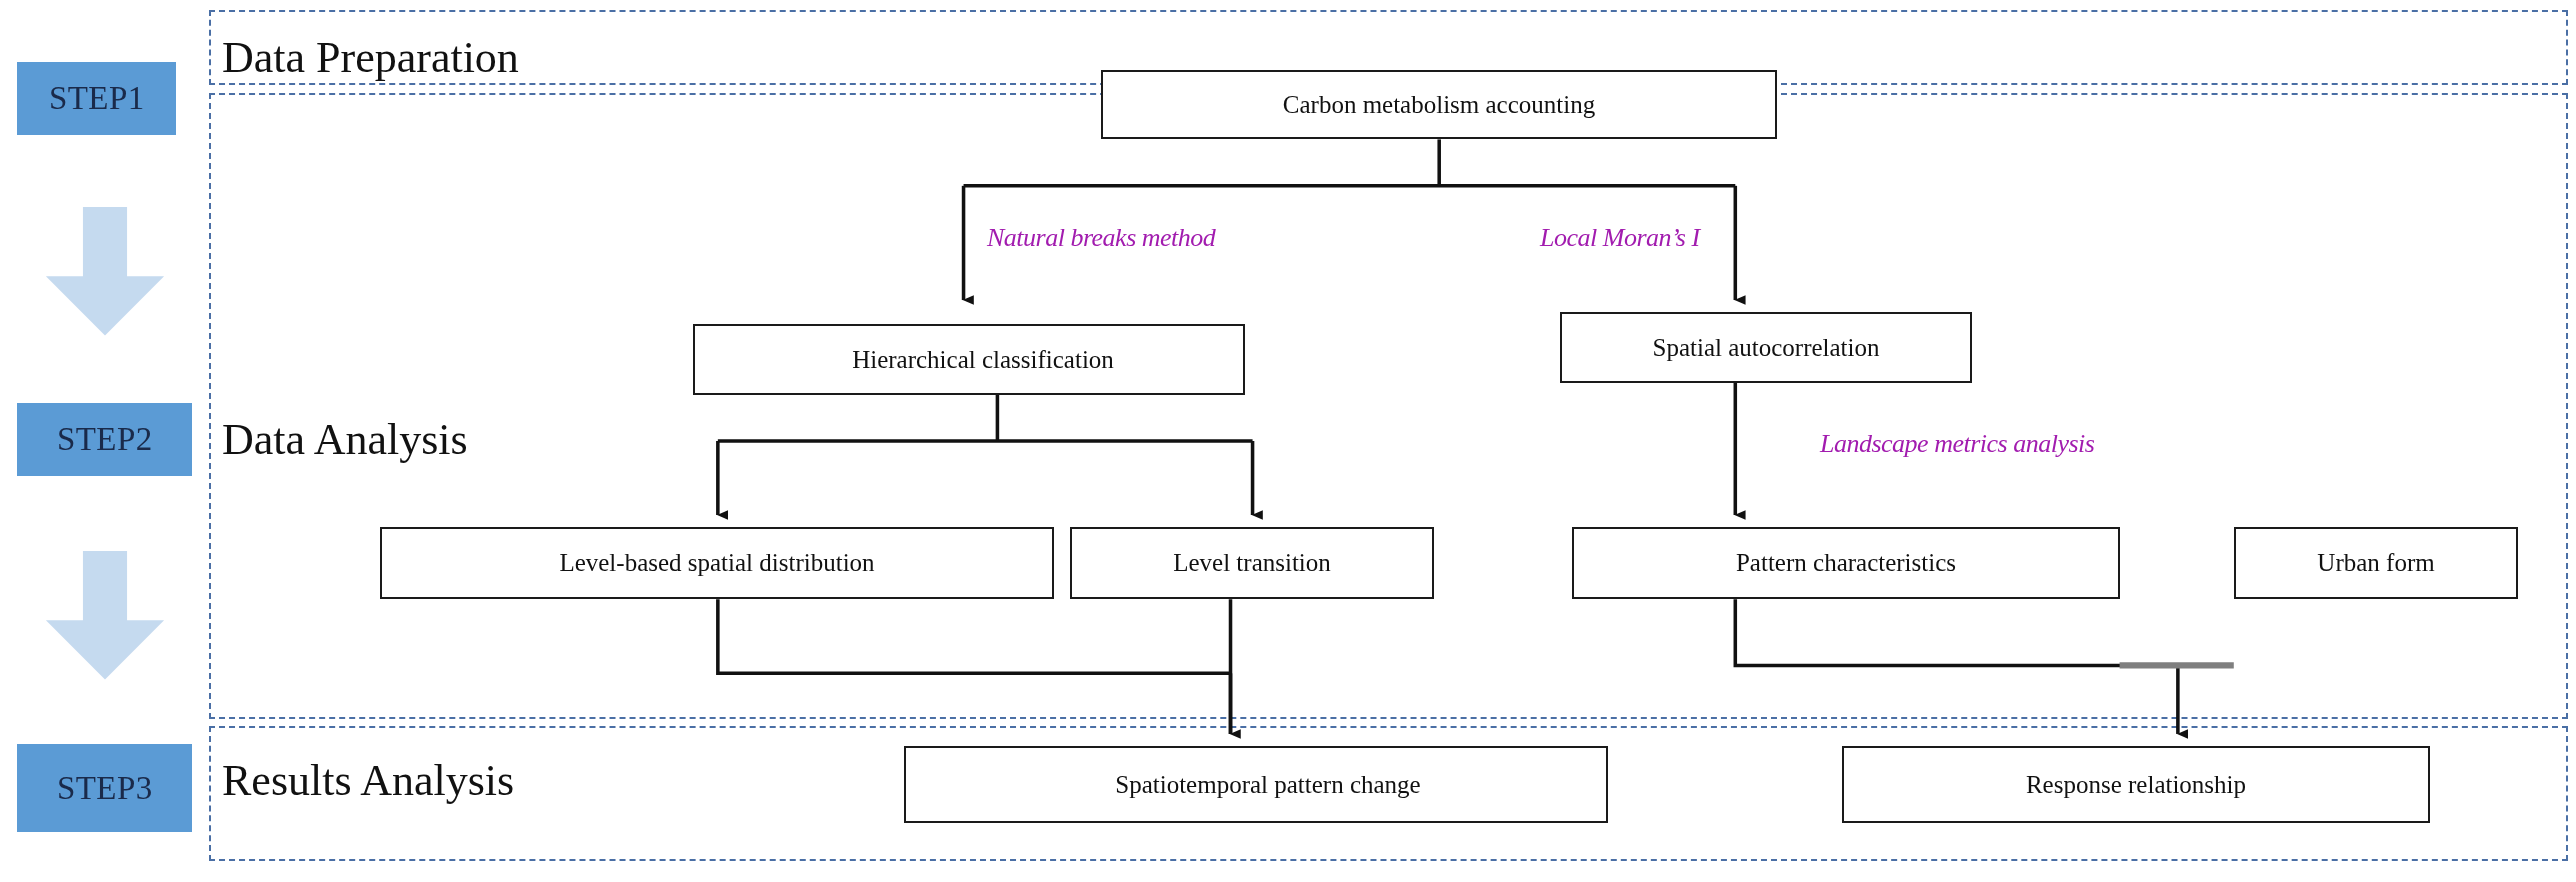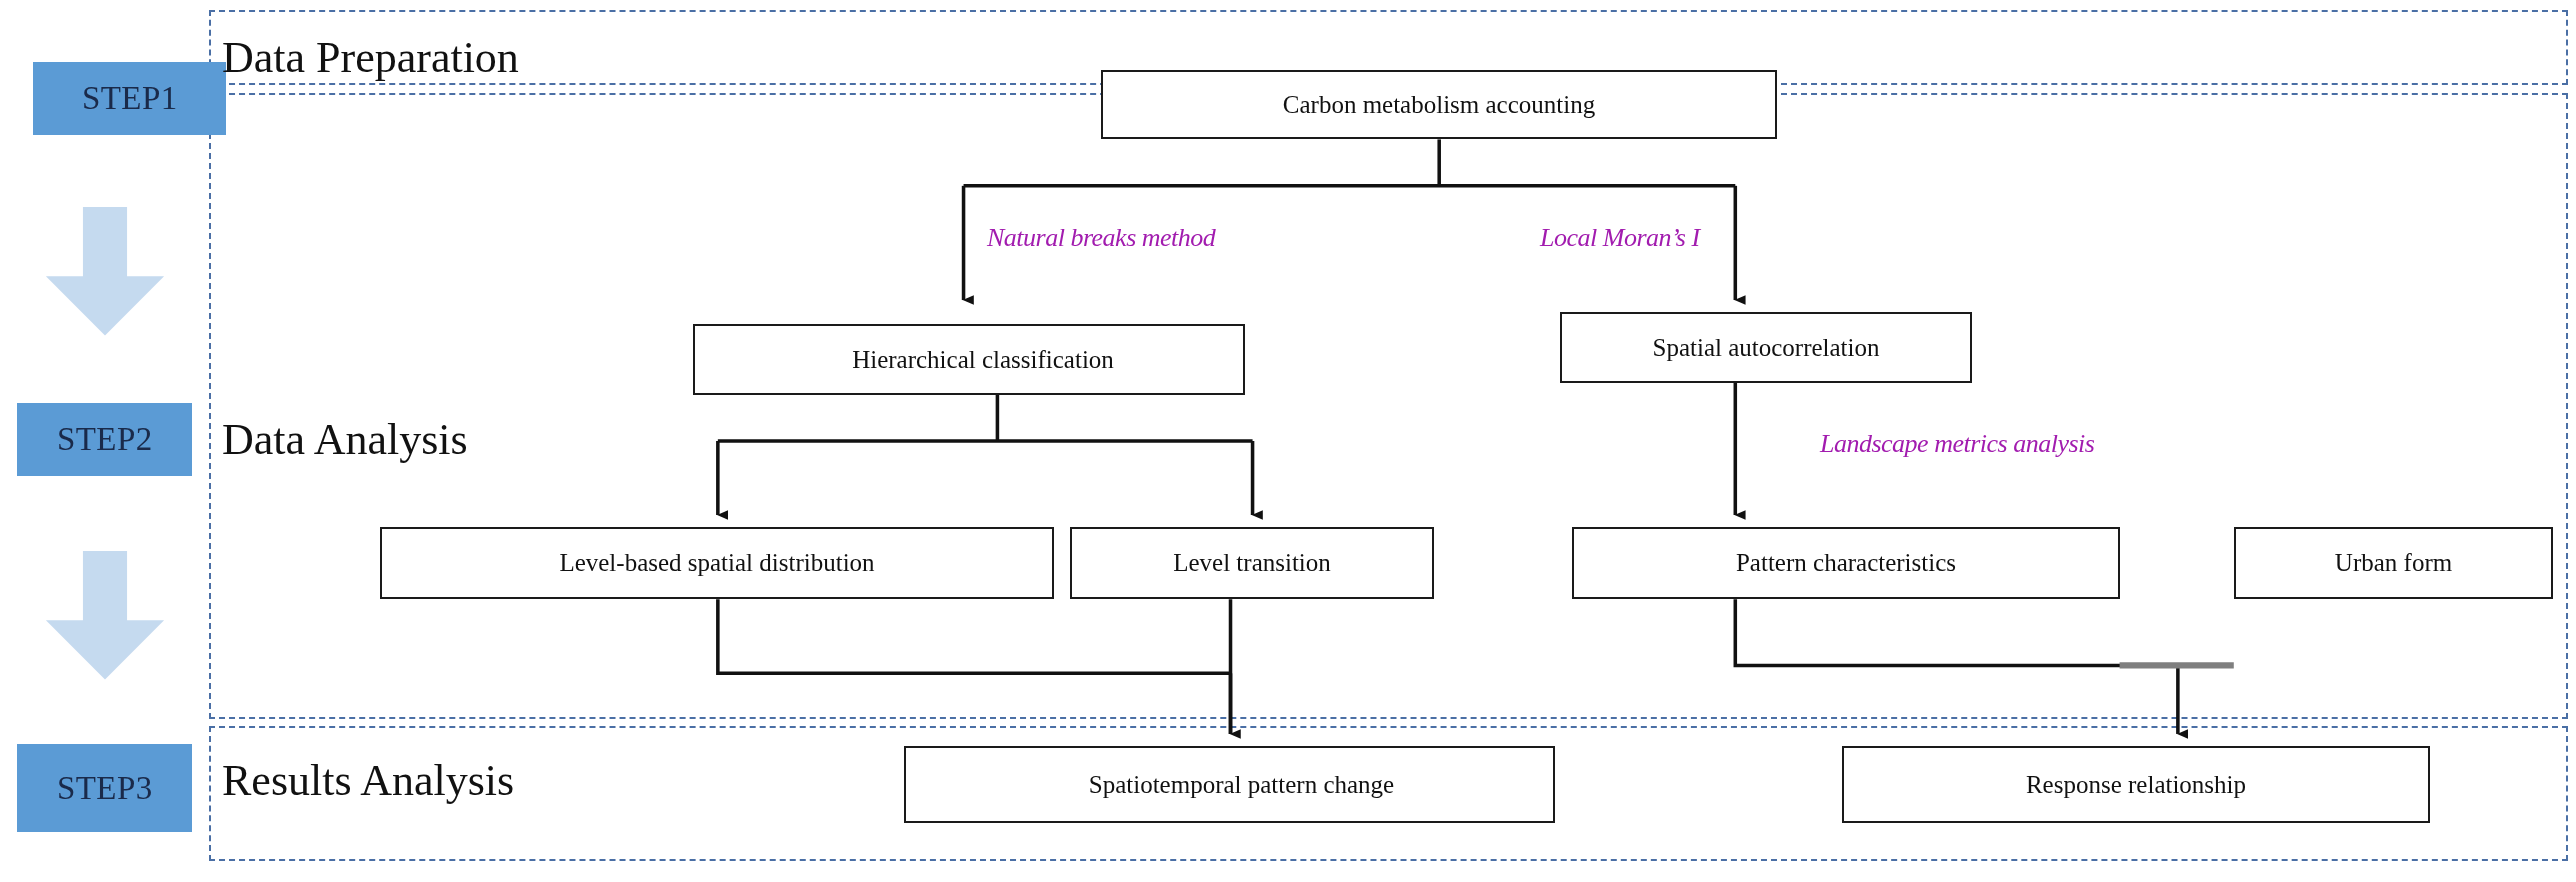--- a/index.html
+++ b/index.html
@@ -10,21 +10,21 @@
   
   .band{position:absolute;border:2.4px dashed #4a6fa5;box-sizing:border-box;}
   .band.b1{left:209px;top:9.5px;width:2359px;height:75px;}
   .band.b2{left:209px;top:93px;width:2359px;height:626px;}
   .band.b3{left:209px;top:726px;width:2359px;height:135px;}
 
   
   .badge{position:absolute;background:#5b9bd5;color:#1a2a4a;
          display:flex;align-items:center;justify-content:center;
          font-size:33px;letter-spacing:0.4px;}
-  .badge.s1{left:17.3px;top:62px;width:193px;height:73px;margin-left:16px;}
+  .badge.s1{left:17.3px;top:62px;width:159px;height:73px;}
   .badge.s2{left:17.3px;top:403px;width:175px;height:73px;}
   .badge.s3{left:17.3px;top:744px;width:175px;height:88px;}
 
   
   .band-title{position:absolute;font-size:44px;color:#111;white-space:nowrap;}
   .band-title.t1{left:222px;top:31.5px;}
   .band-title.t2{left:222px;top:414px;}
   .band-title.t3{left:222px;top:755px;}
 
   
@@ -35,22 +35,22 @@
   
   .box{position:absolute;border:2.4px solid #1a1a1a;background:#fff;
        display:flex;align-items:center;justify-content:center;
        font-size:25px;color:#111;white-space:nowrap;box-sizing:border-box;}
   .box.carbon   {left:1101px;top:70px; width:676px;height:69px;}
   .box.hier     {left:693px; top:324px;width:552px;height:71px;padding-left:28px;}
   .box.spatial  {left:1560px;top:312px;width:412px;height:71px;}
   .box.levdist  {left:380px; top:527px;width:674px;height:72px;}
   .box.levtrans {left:1070px;top:527px;width:364px;height:72px;}
   .box.pattern  {left:1572px;top:527px;width:548px;height:72px;}
-  .box.urban    {left:2234px;top:527px;width:319px;height:72px;}
-  .box.spatiotmp{left:904px;top:746px;width:651px;height:77px;padding-left:24px;}
+  .box.urban    {left:2234px;top:527px;width:284px;height:72px;}
+  .box.spatiotmp{left:904px;top:746px;width:704px;height:77px;padding-left:24px;}
   .box.response {left:1842px;top:746px;width:588px;height:77px;}
 
   
   .elabel{position:absolute;font-size:26px;color:#a21caf;white-space:nowrap;
           letter-spacing:-0.5px;font-style:italic;}
   .elabel.l1{left:987px;top:223px;}
   .elabel.l2{left:1540px;top:223px;}
   .elabel.l3{left:1820px;top:429px;}
 
   

